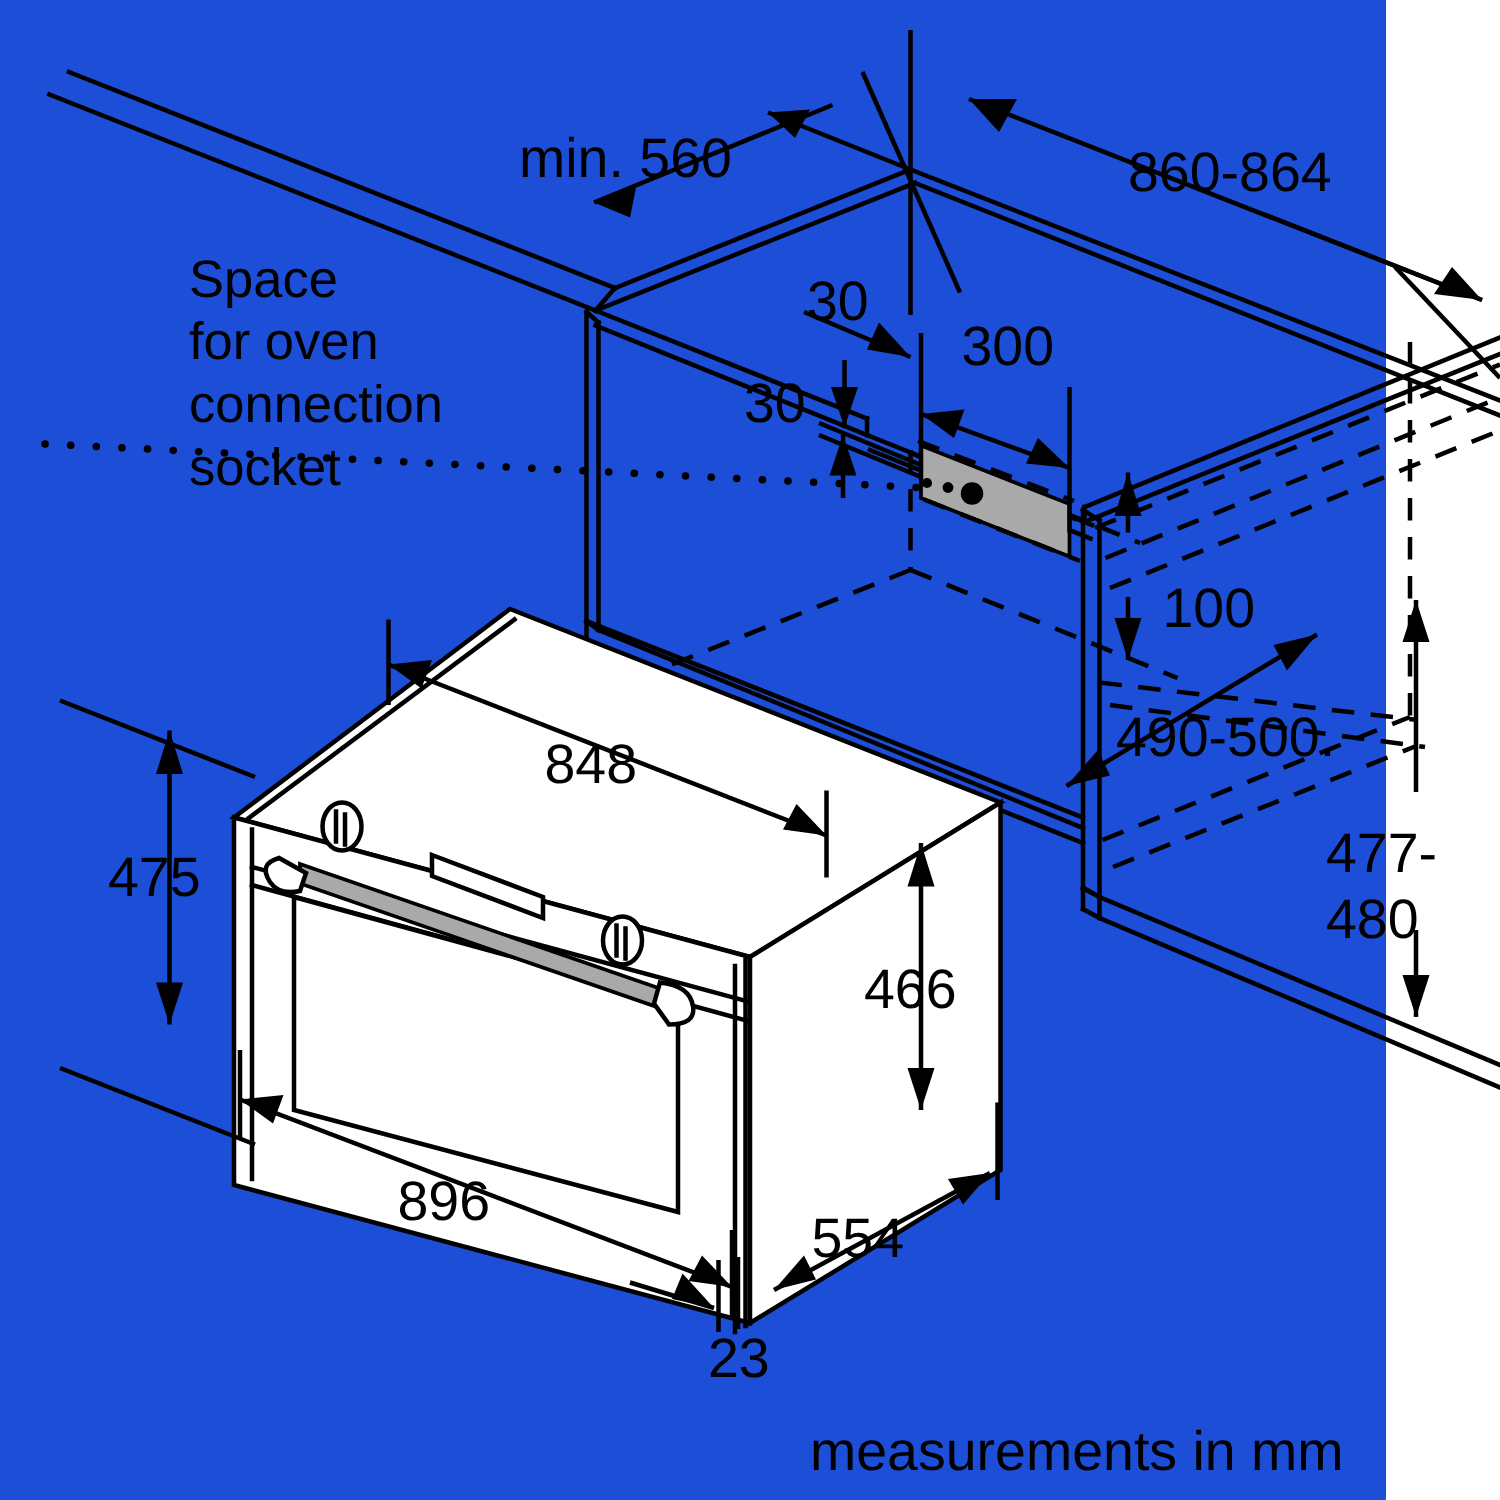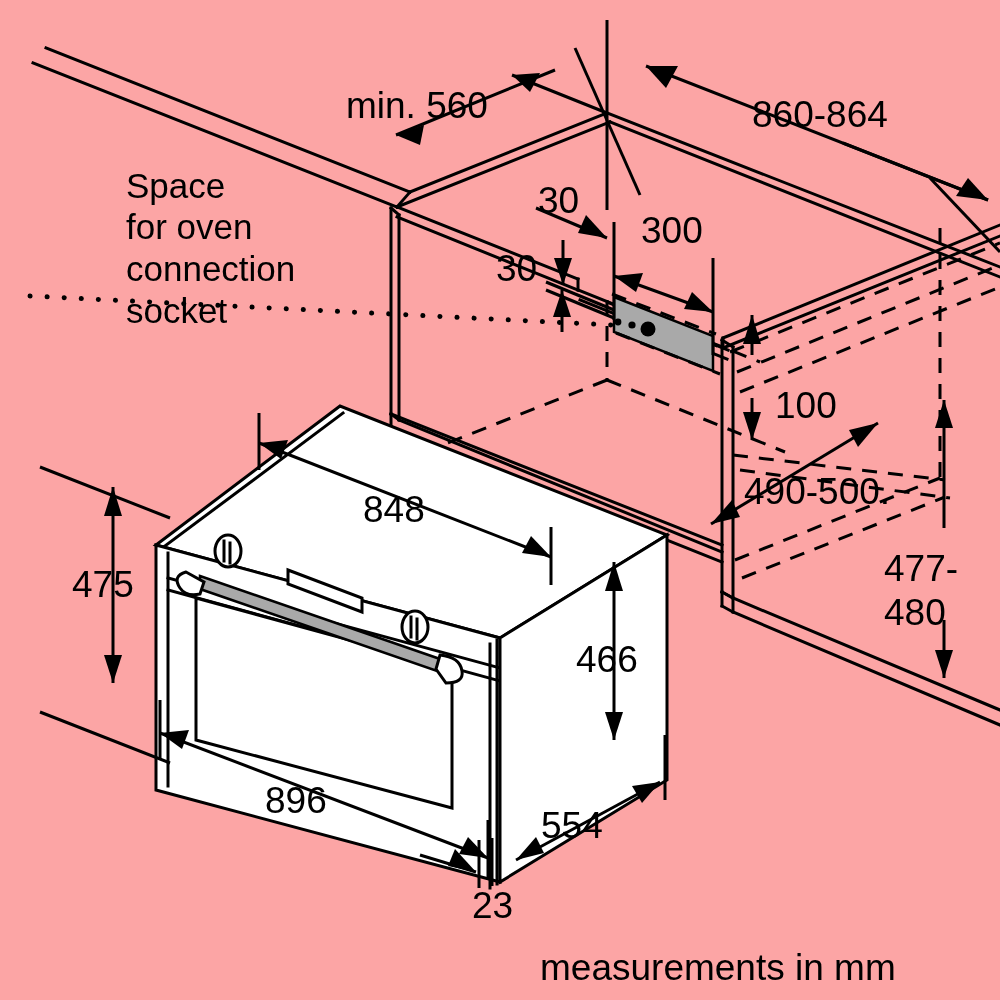--- a/index.html
+++ b/index.html
@@ -1,19 +1,19 @@
 <!DOCTYPE html>
 <html><head>
 <meta charset="utf-8">
 <title>Oven Installation Dimensions</title>
 <style>
   html,body{margin:0;padding:0;background:#fff;}
   body{width:1000px;height:1000px;overflow:hidden;
        font-family:"Liberation Sans","DejaVu Sans",sans-serif;}
-  #stage{position:relative;width:1000px;height:1000px;background:#fca5a5;}
+  #stage{position:relative;width:924px;height:1000px;background:#1d4ed8;}
   svg#drawing{position:absolute;left:0;top:0;width:1000px;height:1000px;display:block;}
   .ln{stroke:#000;fill:none;stroke-linecap:square;}
   .thin{stroke-width:3;}
   .dim{stroke:#000;stroke-width:3;fill:none;}
   .dsh{stroke:#000;stroke-width:3;fill:none;stroke-dasharray:15 11;}
   .dotln{stroke:#000;stroke-width:5;fill:none;stroke-linecap:round;stroke-dasharray:0.1 17;}
   .socket{fill:#a9a9a9;stroke:#000;stroke-width:2.5;}
   .handlebar{fill:#a9a9a9;stroke:#000;stroke-width:2.5;}
   .wht{fill:#fff;stroke:#000;stroke-width:3;}
   .blk{fill:#000;stroke:none;}

